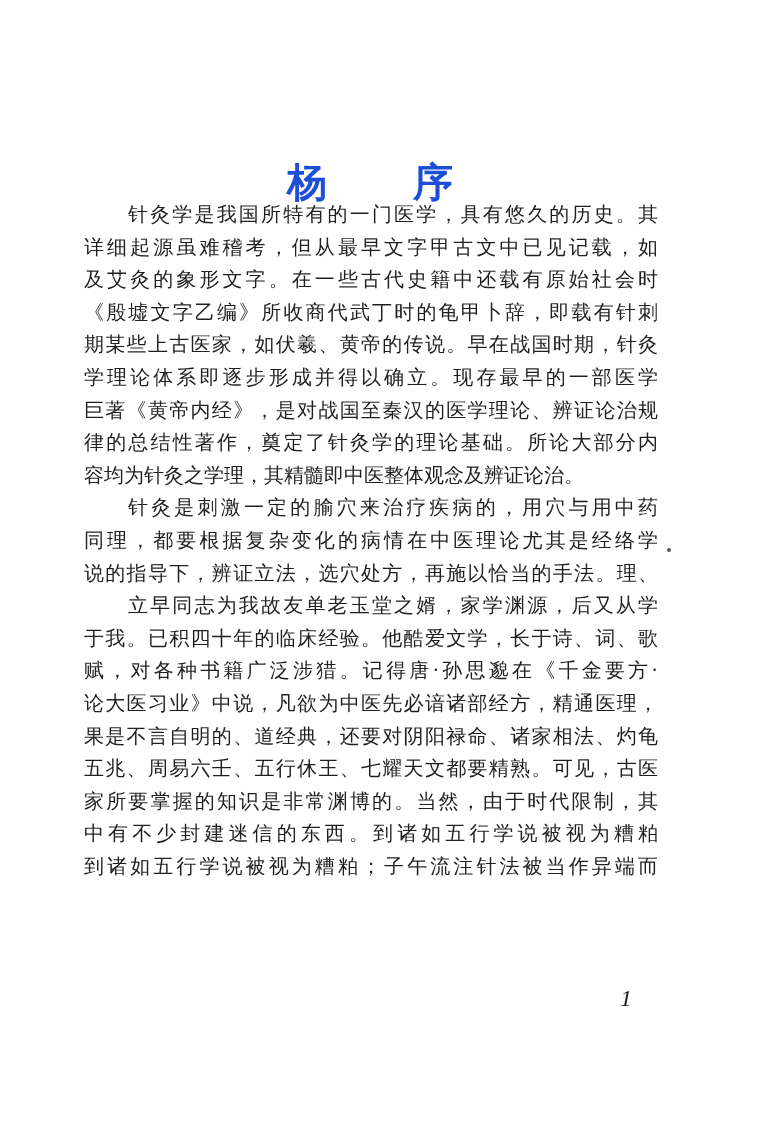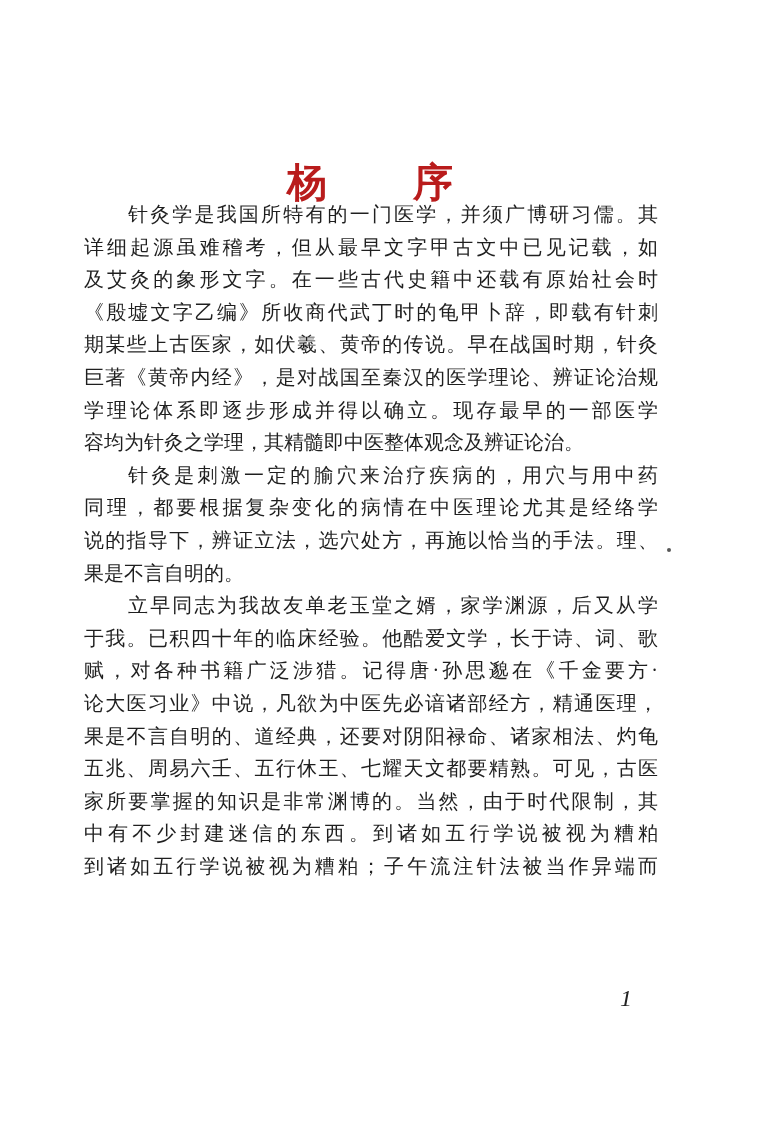--- a/index.html
+++ b/index.html
@@ -18,21 +18,21 @@
     color: #1f1f1f;
   }
   .title {
     position: absolute;
     top: 128px;
     left: 84px;
     width: 574px;
     text-align: center;
     font-size: 40px;
     font-weight: bold;
-    color: #b91c1c;
+    color: #1d4ed8;
     letter-spacing: 2px;
     white-space: pre;
   }
   .body-text {
     position: absolute;
     top: 198px;
     left: 84px;
     width: 574px;
   }
   .line {
@@ -75,32 +75,32 @@
   }
 </style>
 </head>
 <body>
 
 <div class="page">
 
   <h1 class="title">杨　　序</h1>
 
   <div class="body-text">
-    <p class="line indent">针灸学是我国所特有的一门医学，并须广博研习儒。其</p>
+    <p class="line indent">针灸学是我国所特有的一门医学，具有悠久的历史。其</p>
     <p class="line">详细起源虽难稽考，但从最早文字甲古文中已见记载，如</p>
     <p class="line">及艾灸的象形文字。在一些古代史籍中还载有原始社会时</p>
     <p class="line">《殷墟文字乙编》所收商代武丁时的龟甲卜辞，即载有针刺</p>
     <p class="line">期某些上古医家，如伏羲、黄帝的传说。早在战国时期，针灸</p>
+    <p class="line">学理论体系即逐步形成并得以确立。现存最早的一部医学</p>
     <p class="line">巨著《黄帝内经》，是对战国至秦汉的医学理论、辨证论治规</p>
-    <p class="line">学理论体系即逐步形成并得以确立。现存最早的一部医学</p>
+    <p class="line">律的总结性著作，奠定了针灸学的理论基础。所论大部分内</p>
     <p class="line para-end">容均为针灸之学理，其精髓即中医整体观念及辨证论治。</p>
     <p class="line indent">针灸是刺激一定的腧穴来治疗疾病的，用穴与用中药</p>
     <p class="line">同理，都要根据复杂变化的病情在中医理论尤其是经络学</p>
     <p class="line">说的指导下，辨证立法，选穴处方，再施以恰当的手法。理、</p>
-    <p class="line para-end">果是不言自明的。</p>
     <p class="line indent">立早同志为我故友单老玉堂之婿，家学渊源，后又从学</p>
     <p class="line">于我。已积四十年的临床经验。他酷爱文学，长于诗、词、歌</p>
     <p class="line">赋，对各种书籍广泛涉猎。记得唐·孙思邈在《千金要方·</p>
     <p class="line">论大医习业》中说，凡欲为中医先必谙诸部经方，精通医理，</p>
     <p class="line">果是不言自明的、道经典，还要对阴阳禄命、诸家相法、灼龟</p>
     <p class="line">五兆、周易六壬、五行休王、七耀天文都要精熟。可见，古医</p>
     <p class="line">家所要掌握的知识是非常渊博的。当然，由于时代限制，其</p>
     <p class="line">中有不少封建迷信的东西。到诸如五行学说被视为糟粕</p>
     <p class="line">到诸如五行学说被视为糟粕；子午流注针法被当作异端而</p>
   </div>

